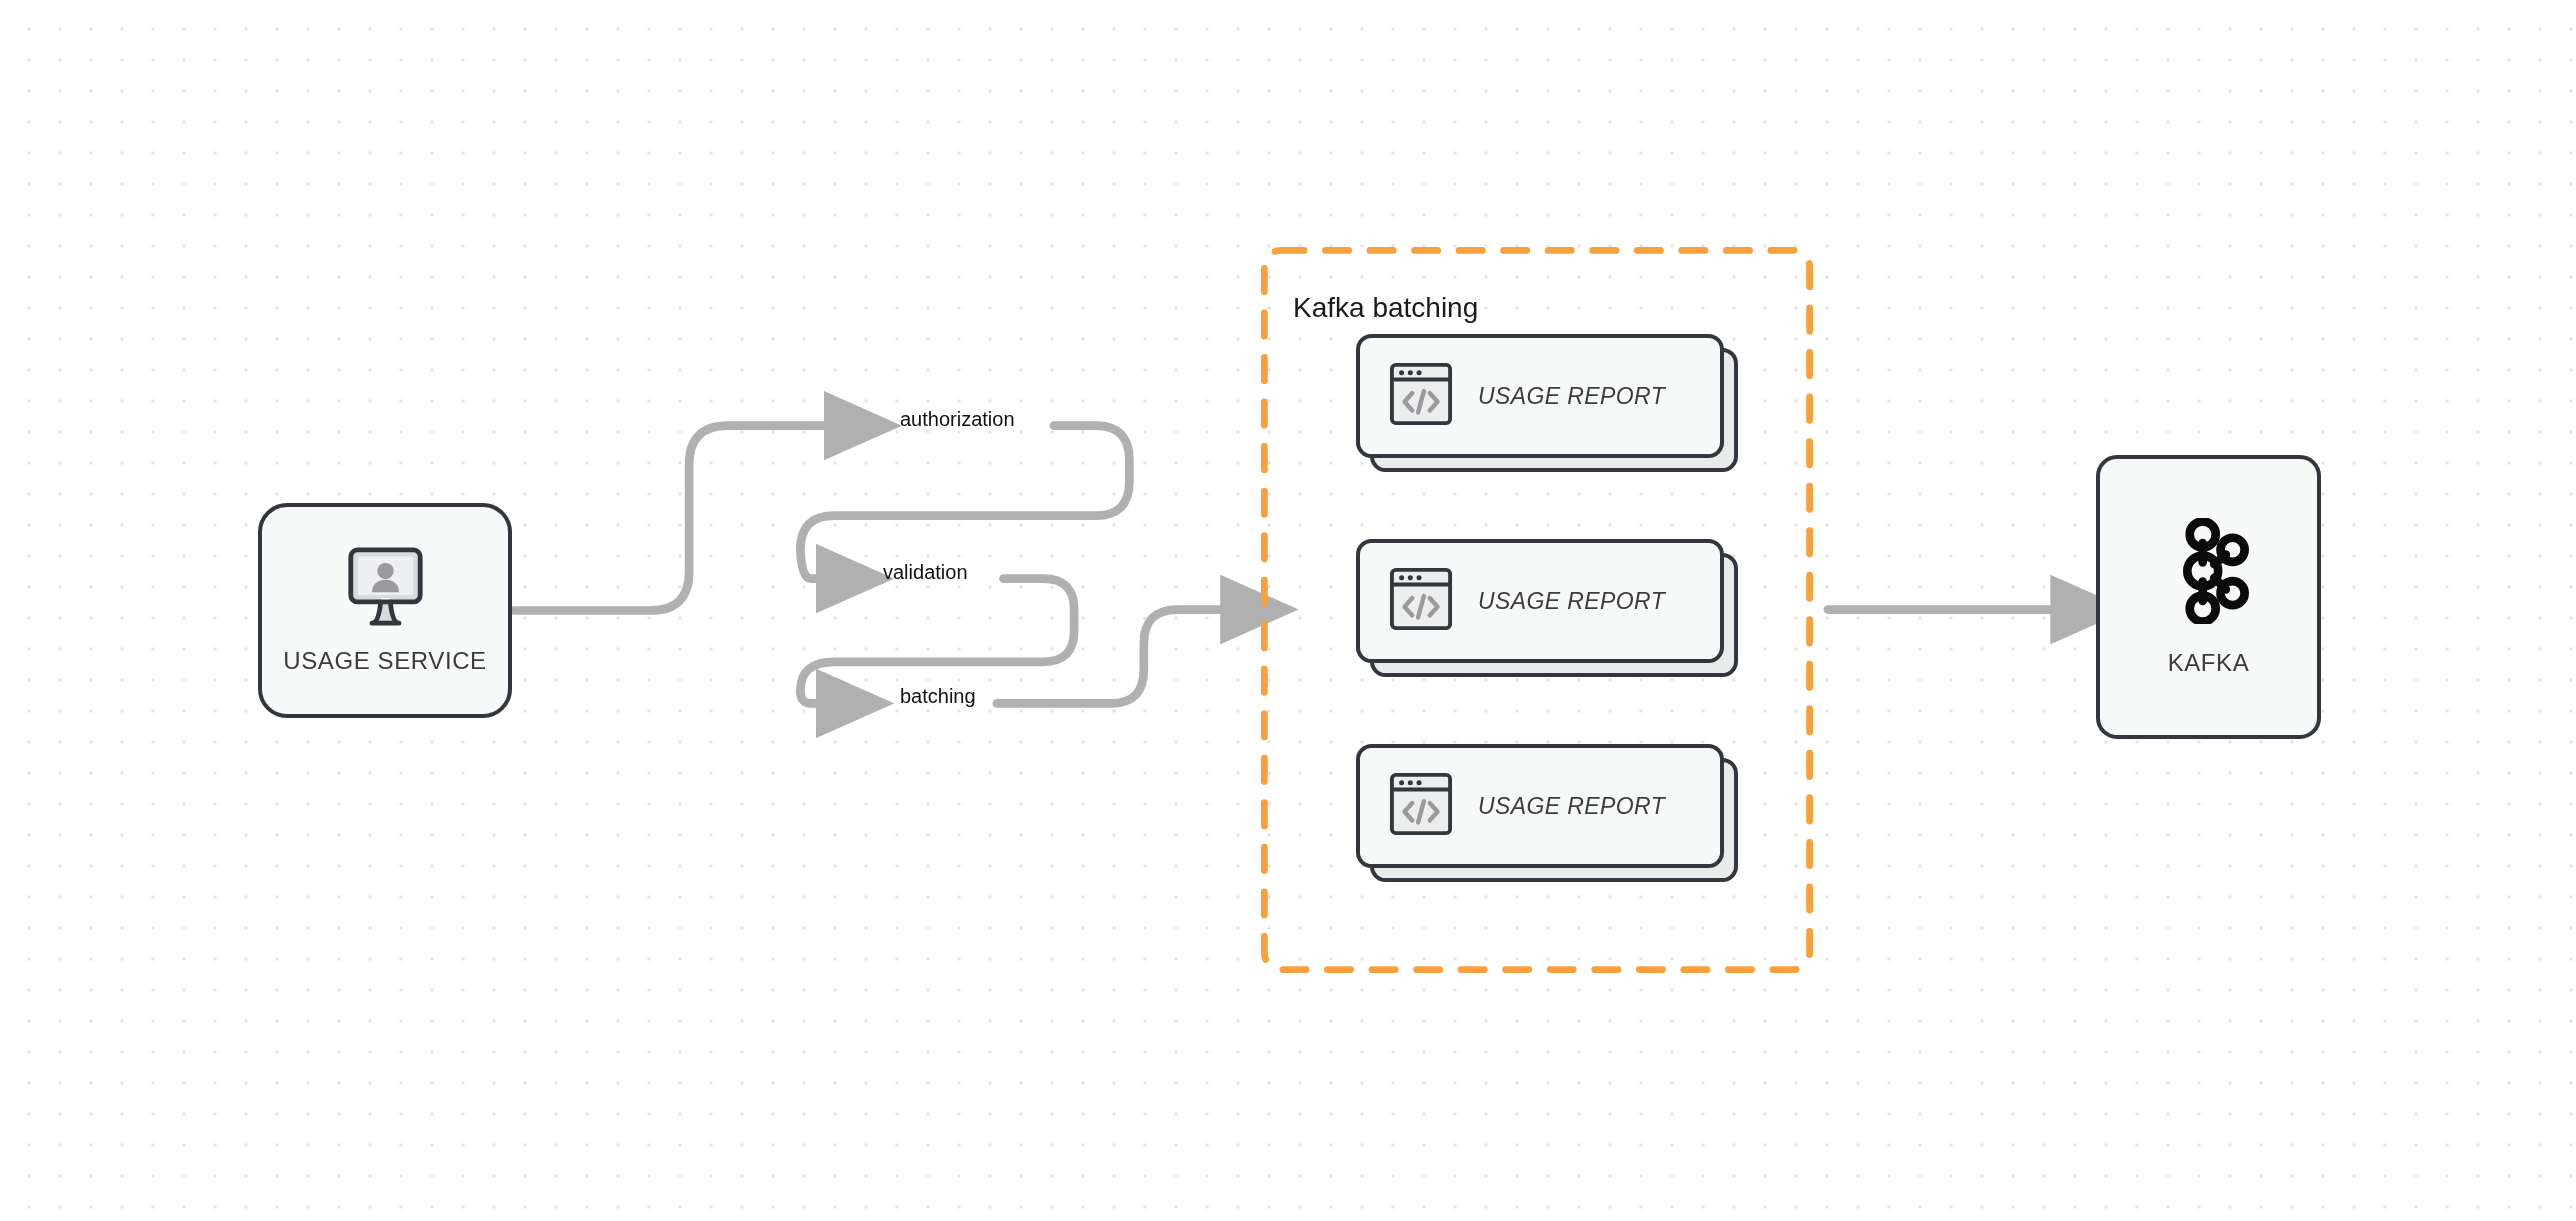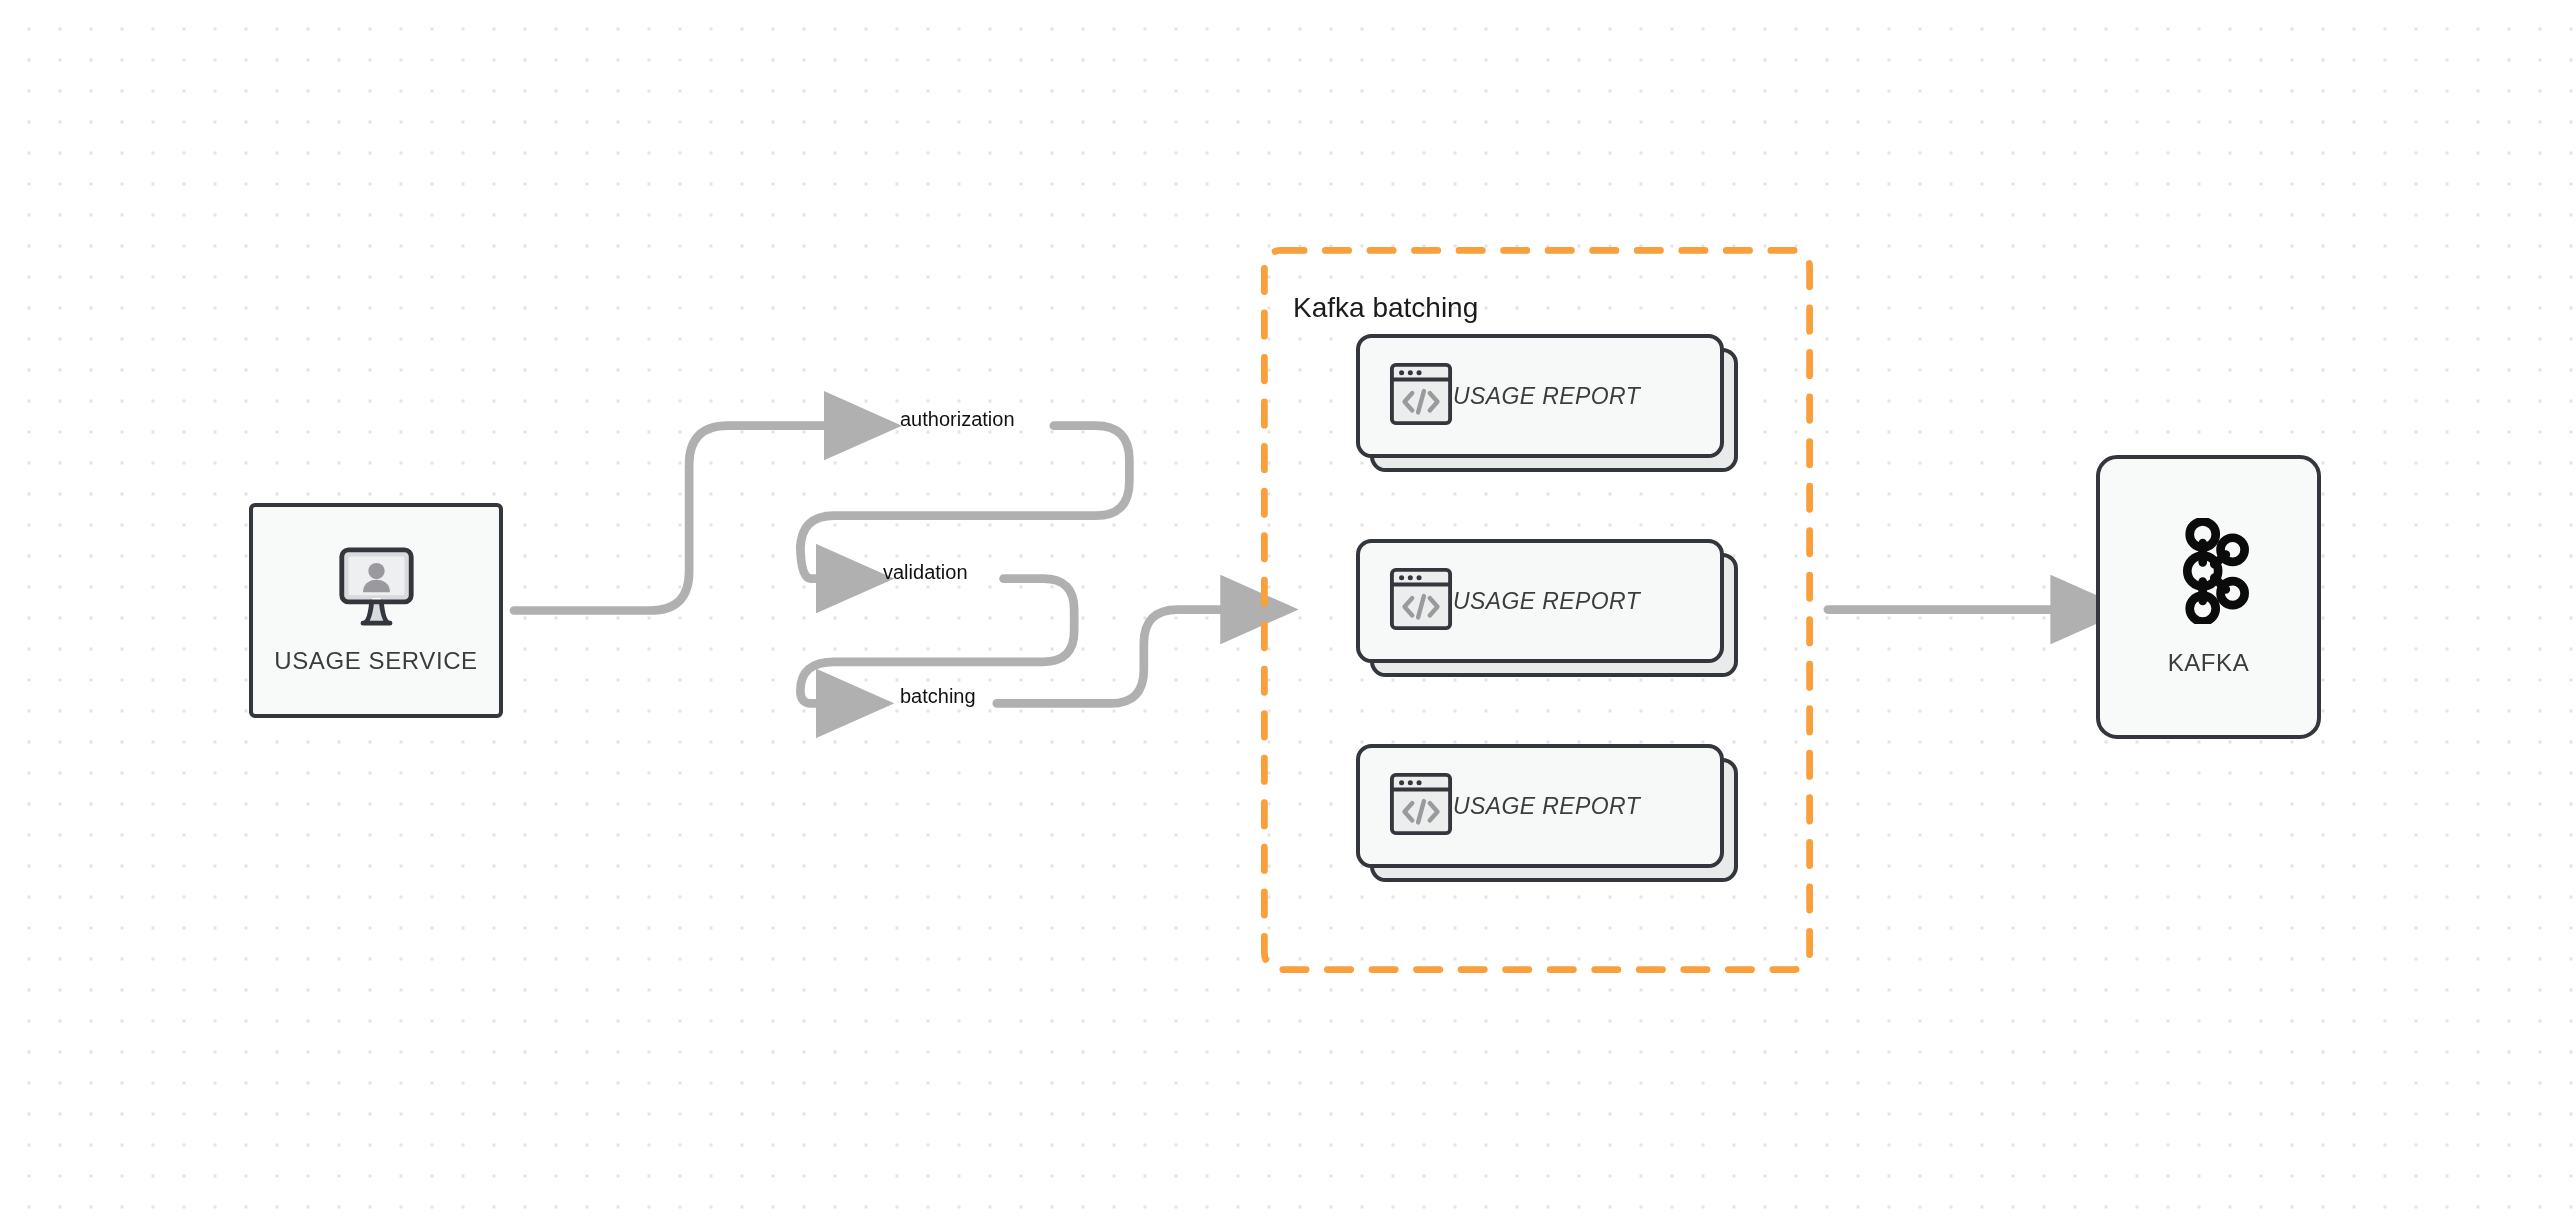--- a/index.html
+++ b/index.html
@@ -45,25 +45,25 @@
   .node-label {
     font-size: 24px;
     letter-spacing: 0.6px;
     color: #3c3c3c;
     text-align: center;
     white-space: nowrap;
   }
 
   
   #usage-service {
-    left: 249px;
+    left: 258px;
     top: 503px;
     width: 254px;
     height: 215px;
-    border-radius: 6px;
+    border-radius: 29px;
   }
   #usage-service .icon-wrap { margin-bottom: 13.5px; }
   #usage-service .node-label { margin-top: 1.9px; }
 
   
   #kafka-node {
     left: 2096px;
     top: 455px;
     width: 225px;
     height: 284px;
@@ -128,20 +128,21 @@
     display: flex;
     flex-direction: row;
     align-items: center;
   }
   .report-card .card-icon {
     margin-left: 29px;
     flex: 0 0 auto;
     display: block;
   }
   .report-card .card-text {
+    margin-left: 25px;
     font-size: 23px;
     font-style: italic;
     letter-spacing: 0.4px;
     color: #3c3c3c;
     white-space: nowrap;
   }
   #report-card-0 { top: 87px; }
   #report-card-1 { top: 292px; }
   #report-card-2 { top: 497px; }
 

